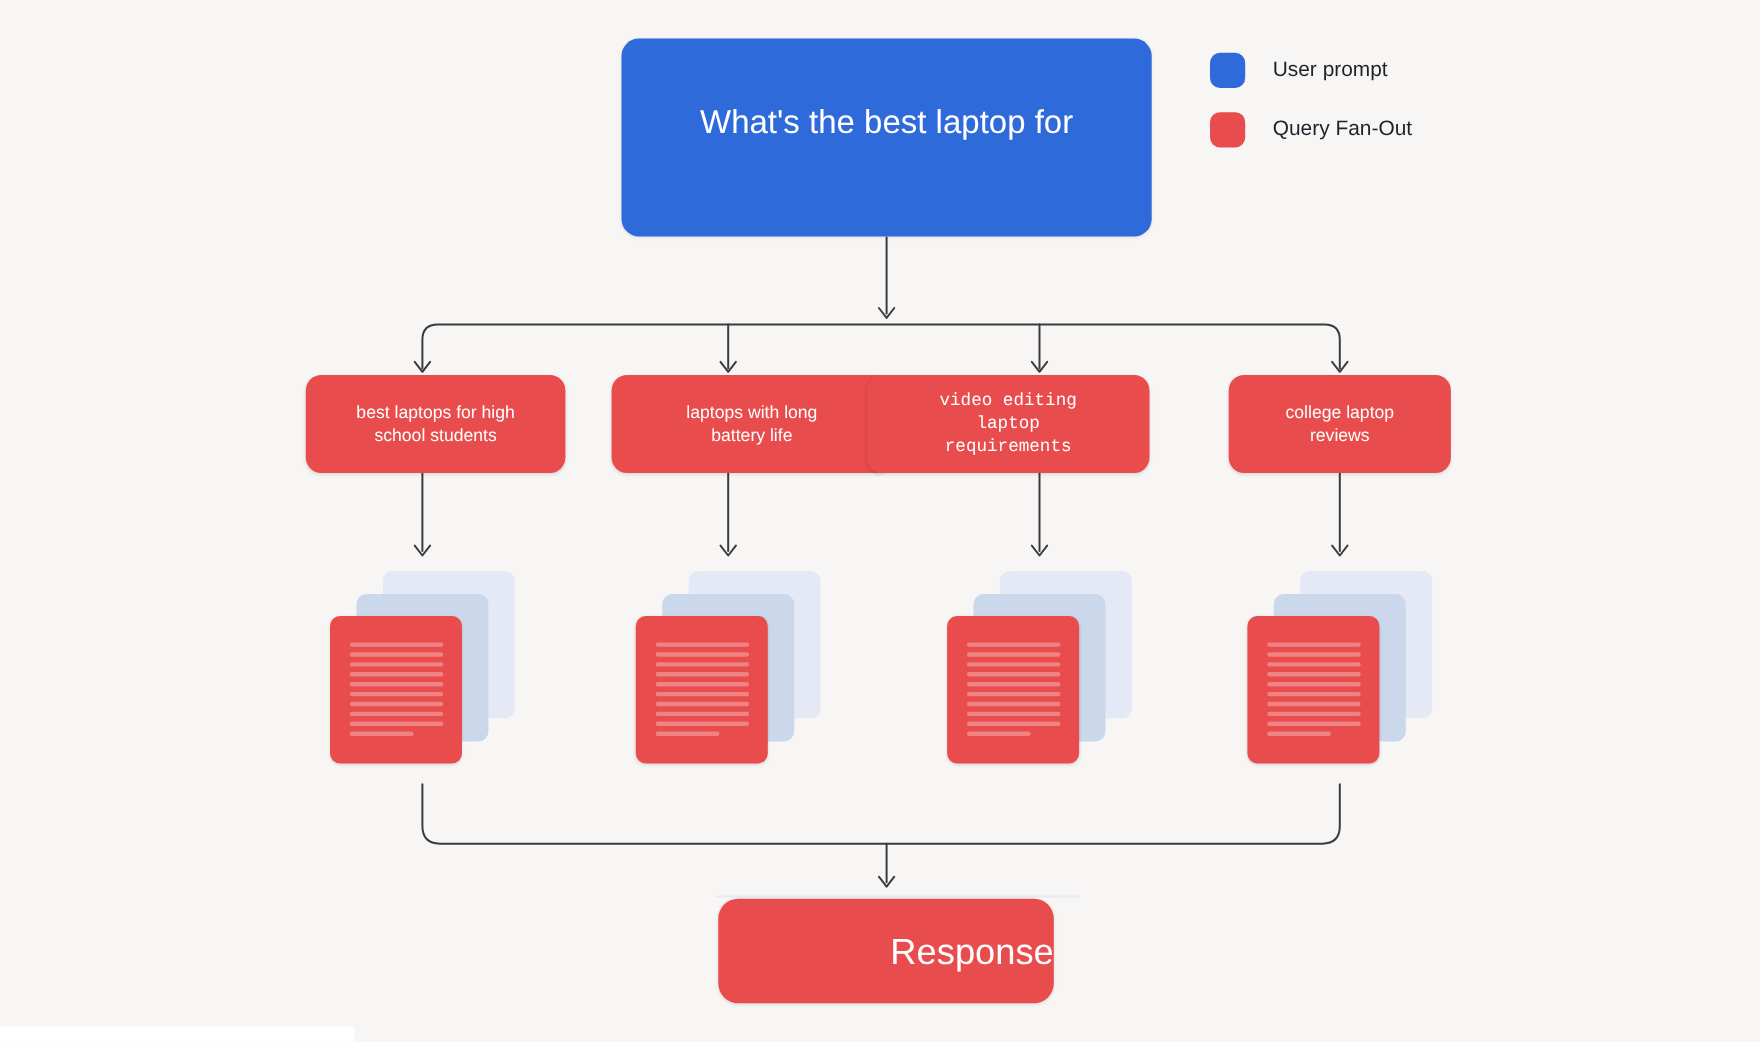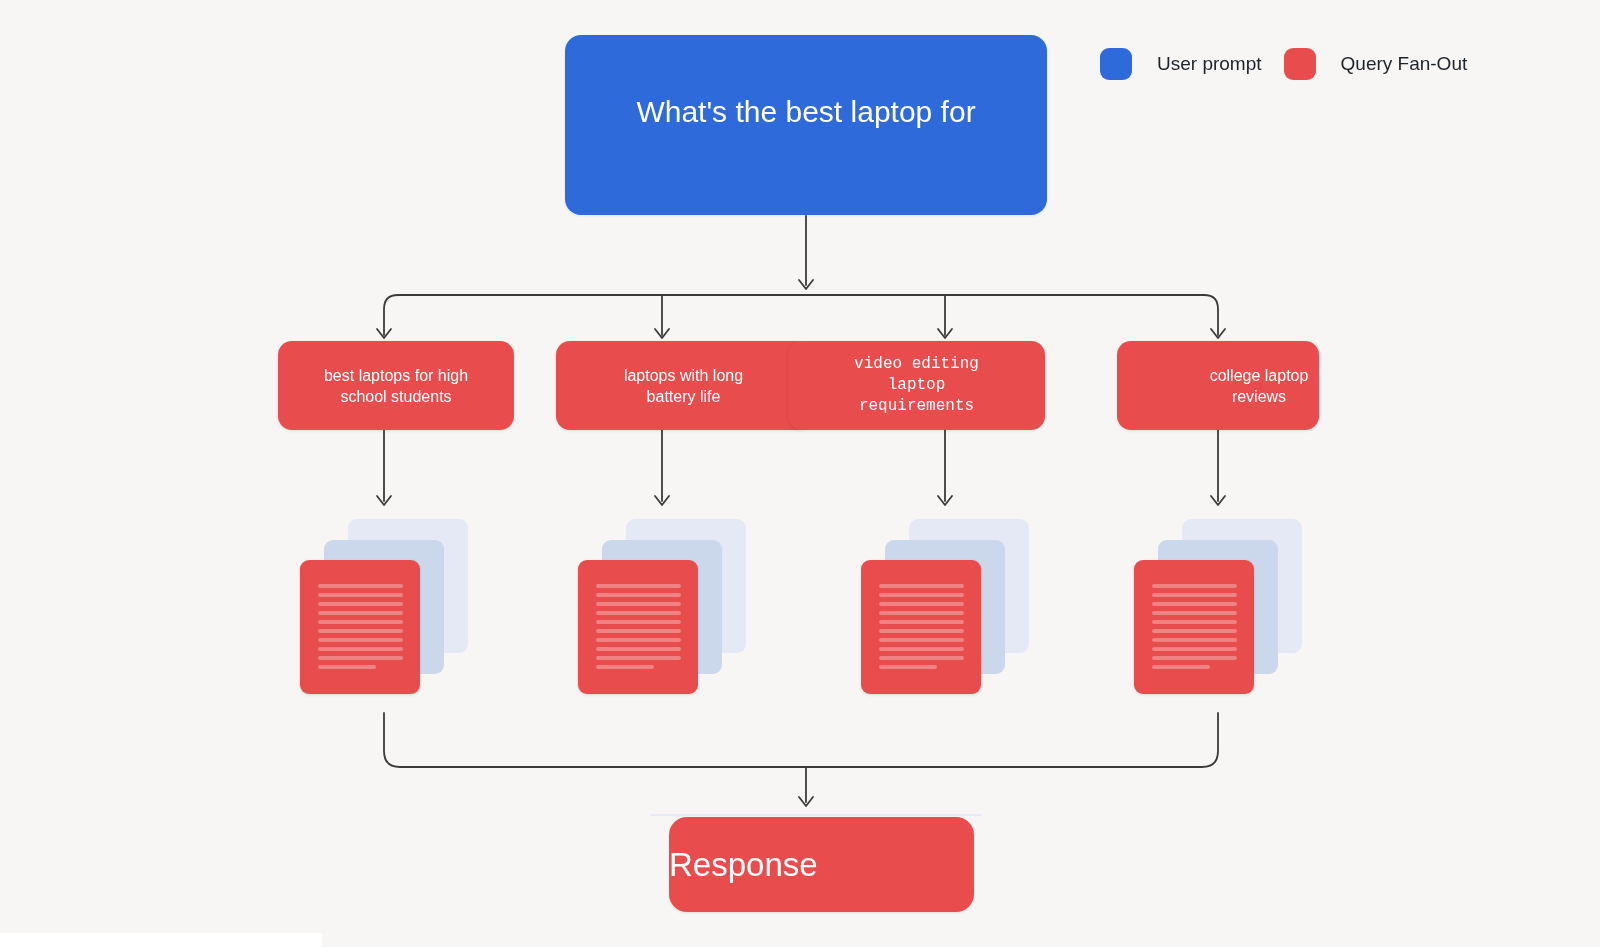--- a/index.html
+++ b/index.html
@@ -27,38 +27,38 @@
   .user-prompt{
     position:absolute;left:565px;top:35px;width:482px;height:180px;
     background:var(--user-prompt-blue);border-radius:16px;
     display:flex;flex-direction:column;align-items:center;justify-content:center;
     padding-bottom:26px;color:var(--node-text);
     font-size:30px;line-height:38px;text-align:center;
     box-shadow:0 1px 3px rgba(0,0,0,0.08);
   }
 
   
-  .legend{position:absolute;left:1100px;top:48px;display:flex;gap:22px;}
+  .legend{position:absolute;left:1100px;top:48px;display:flex;flex-direction:column;gap:22px;}
   .legend-row{display:flex;align-items:center;gap:25px;}
   .swatch{width:32px;height:32px;border-radius:9px;flex:0 0 auto;}
   .swatch-blue{background:var(--user-prompt-blue);}
   .swatch-red{background:var(--query-fanout-red);}
   .legend-label{font-size:19px;color:var(--text-dark);white-space:nowrap;}
 
   
   .query-node{
     position:absolute;top:341px;height:89px;background:var(--query-fanout-red);
     border-radius:14px;display:flex;align-items:center;justify-content:center;
     color:var(--node-text);font-size:16px;line-height:21px;text-align:center;
     box-shadow:0 1px 3px rgba(0,0,0,0.10);
   }
   .q1{left:278px;width:236px;}
   .q2{left:556px;width:255px;}
   .q3{left:788px;width:257px;font-family:Liberation Mono, monospace;}
-  .q4{left:1117px;width:202px;justify-content:flex-end;}
+  .q4{left:1117px;width:202px;}
   .q1 .query-label{max-width:165px;}
   .q2 .query-label{max-width:140px;}
   .q3 .query-label{max-width:155px;}
   .q4 .query-label{max-width:120px;}
 
   
   .doc-stack{position:absolute;top:519px;width:168px;height:175px;}
   .s1{left:300px;}
   .s2{left:578px;}
   .s3{left:861px;}
@@ -66,23 +66,23 @@
   .doc-card{position:absolute;width:120px;height:134px;border-radius:9px;}
   .doc-back{left:48px;top:0;background:var(--doc-card-back);}
   .doc-middle{left:24px;top:21px;background:var(--doc-card-middle);}
   .doc-front{left:0;top:41px;background:var(--query-fanout-red);box-shadow:0 1px 3px rgba(0,0,0,0.12);padding:24px 17px 0 18px;}
   .doc-lines .stripe{height:4px;border-radius:2px;background:var(--doc-stripe);margin-bottom:5px;}
   .doc-lines .stripe:last-child{width:68%;}
 
   
   .response-highlight{position:absolute;left:650px;top:814px;width:332px;height:2px;background:var(--response-highlight);border-radius:1px;}
   .response-node{
-    position:absolute;left:669px;top:817px;width:305px;height:95px;
+    position:absolute;left:653px;top:817px;width:305px;height:95px;
     background:var(--query-fanout-red);border-radius:18px;
-    display:flex;align-items:center;justify-content:flex-start;
+    display:flex;align-items:center;justify-content:flex-end;
     color:var(--node-text);font-size:33px;
     box-shadow:0 1px 3px rgba(0,0,0,0.10);
   }
 
   .bottom-strip{position:absolute;left:0;top:933px;width:322px;height:14px;background:var(--bottom-strip-white);}
 </style>
 </head>
 <body>
 
 <div class="stage">

